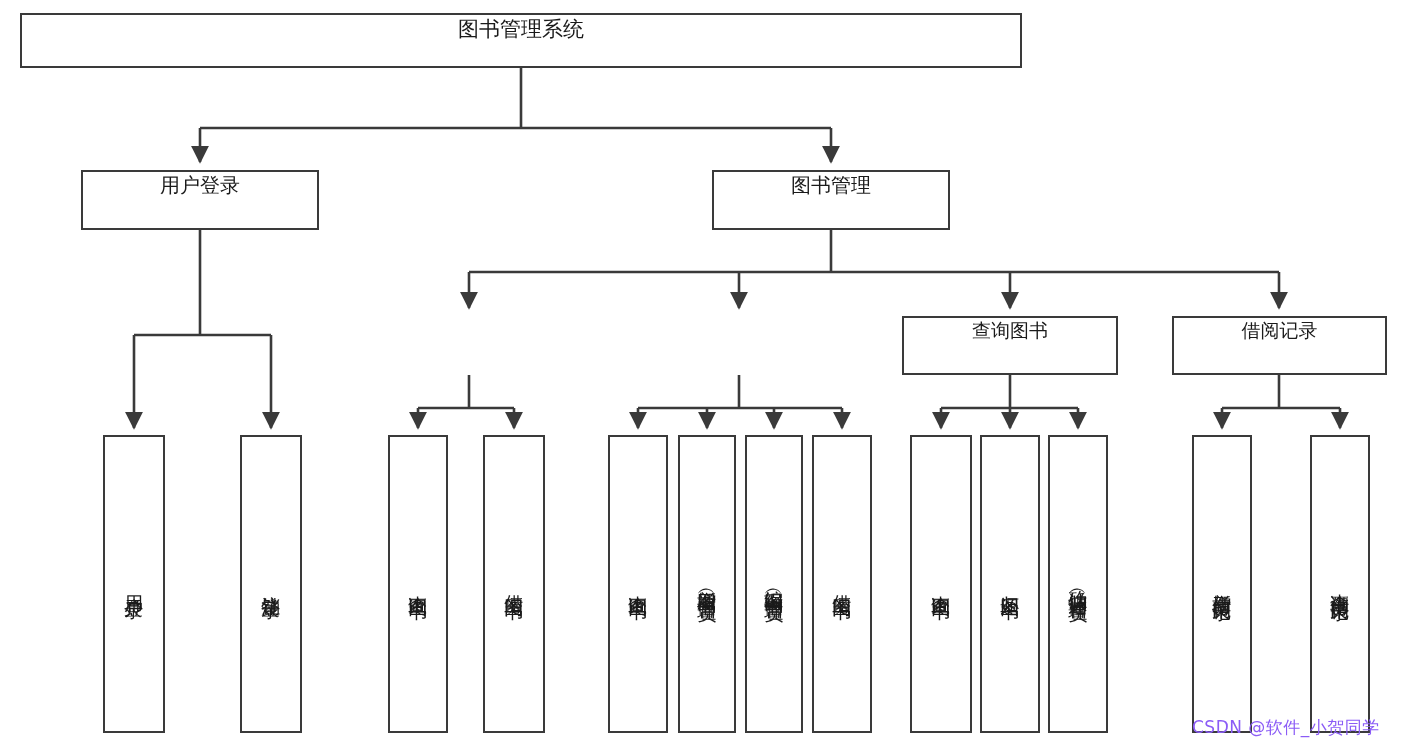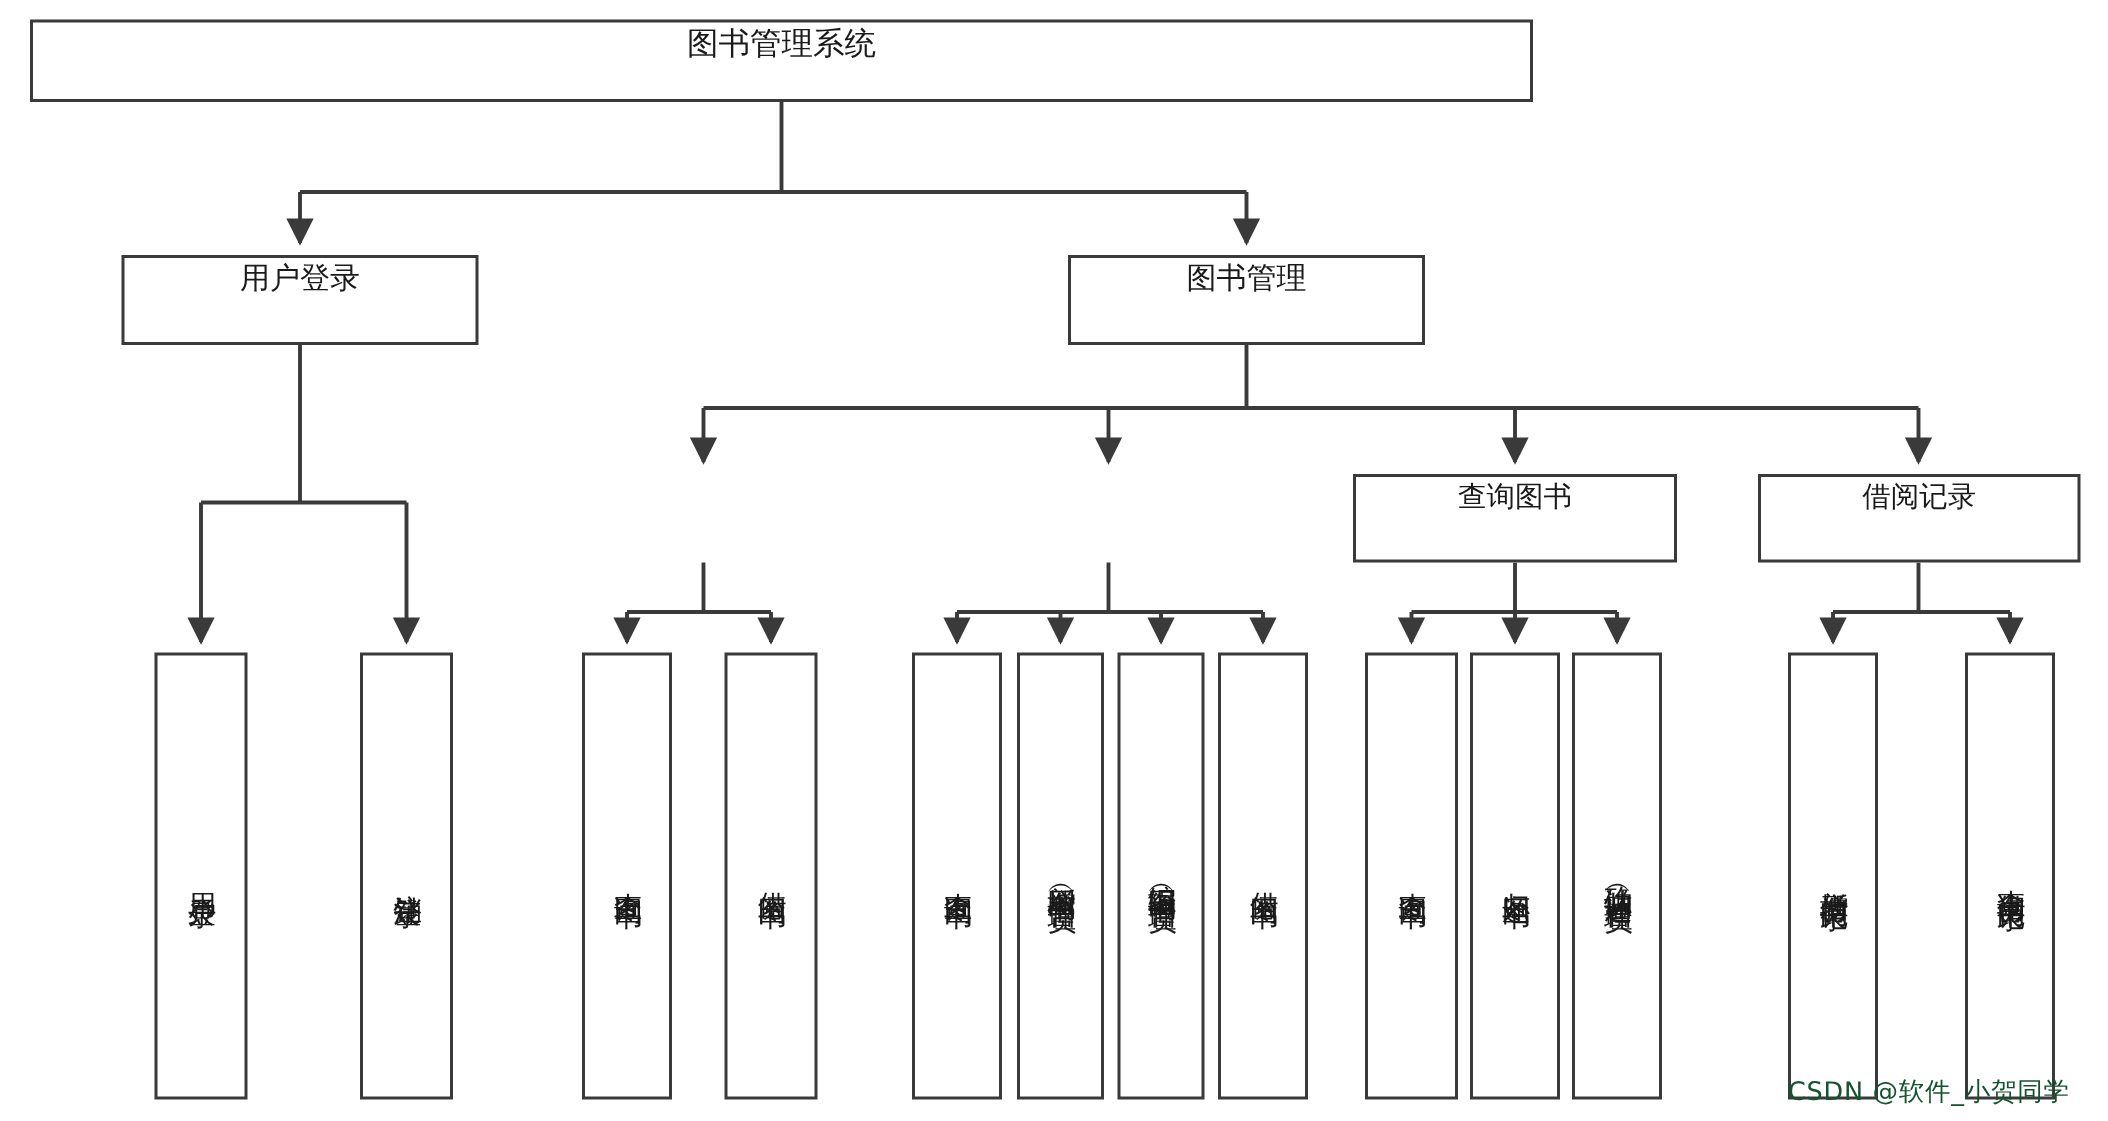--- a/index.html
+++ b/index.html
@@ -11,21 +11,21 @@
   .node{position:absolute;box-sizing:border-box;background:#ffffff;
         border:2px solid #3a3a3a;display:flex;align-items:flex-start;
         justify-content:center;text-align:center;color:#1a1a1a;}
   .node.root{font-size:21px;}
   .node.lvl1{font-size:20px;}
   .node.lvl2{font-size:19px;}
   .node.leaf{font-size:19px;line-height:1.14;padding:6px 2px;
              align-items:center;}
   .leaf .vtext{writing-mode:vertical-rl;text-orientation:upright;
                letter-spacing:2px;white-space:nowrap;}
-  .watermark{position:absolute;font-size:17px;color:#14532d;
+  .watermark{position:absolute;font-size:17px;color:#8b5cf6;
              letter-spacing:.5px;white-space:nowrap;}
 </style>
 </head>
 <body>
 
 <div id="stage">
 
   <svg id="wires" viewBox="0 0 1405 747" xmlns="http://www.w3.org/2000/svg">
     <defs>
       <marker id="arrow" viewBox="0 0 10 10" refX="9" refY="5" markerWidth="7" markerHeight="7" orient="auto-start-reverse">

